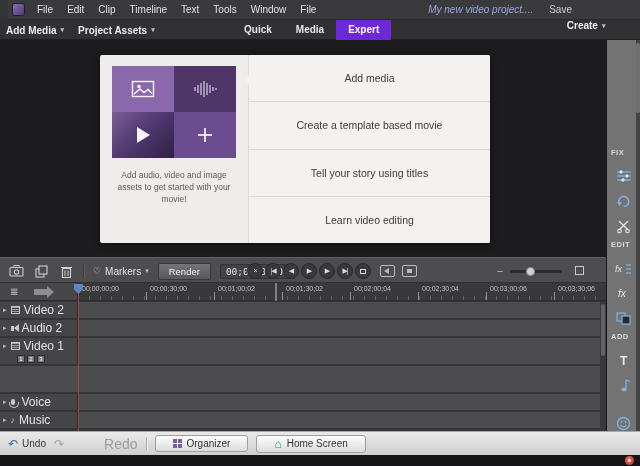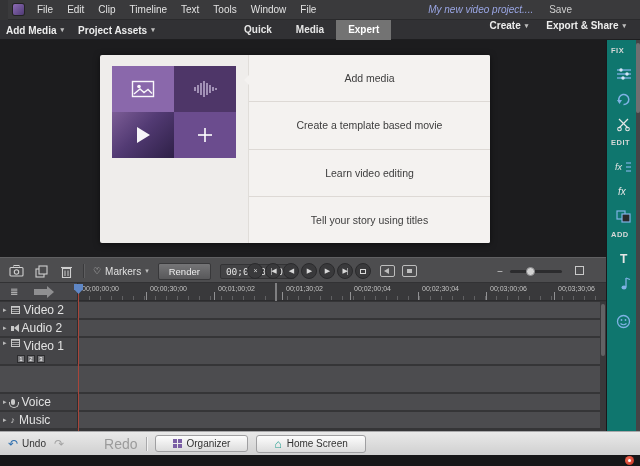--- a/index.html
+++ b/index.html
@@ -18,22 +18,22 @@
   .save-label { font-size:10px; color:#cfcfcf; }
 
   
   .modebar { position:absolute; top:20px; left:0; width:640px; height:20px; background:#313134;
              border-bottom:1px solid #1e1e20; }
   .modebar .left-grp { position:absolute; left:6px; top:0; height:20px; display:flex; gap:14px; align-items:center; }
   .dd-btn { display:flex; align-items:center; gap:4px; font-size:10px; font-weight:700; color:#ededed; }
   .caret { font-size:7px; color:#bdbdbd; }
   .modes { position:absolute; left:232px; top:0; height:20px; display:flex; align-items:center; }
   .mode-tab { font-size:10px; font-weight:700; color:#e6e6e6; padding:0 12px; line-height:20px; }
-  .mode-tab.active { background:#737373; color:#ffffff; }
-  .modebar .right-grp { position:absolute; right:14px; top:0; height:20px; display:flex; gap:18px; align-items:flex-start; }
+  .mode-tab.active { background:#6d28d9; color:#ffffff; }
+  .modebar .right-grp { position:absolute; right:14px; top:0; height:20px; display:flex; gap:18px; align-items:center;flex-direction:column; }
 
   
   .viewer { position:absolute; top:40px; left:0; width:606px; height:217px; background:#1c1c1e; }
   .welcome-panel { position:absolute; left:100px; top:15px; width:390px; height:188px;
                    background:#efedeb; border-radius:2px; display:flex; box-shadow:0 1px 6px rgba(0,0,0,.5); }
   .panel-left { width:148px; padding:11px 12px 8px 12px; }
   .tiles { width:124px; height:92px; display:grid; grid-template-columns:62px 62px; grid-template-rows:46px 46px; }
   .tile { display:flex; align-items:center; justify-content:center; }
   .tile.t1 { background:#8a68ab; }
   .tile.t2 { background:#4e3668; }
@@ -42,22 +42,22 @@
   .caption { margin-top:12px; font-size:8.5px; line-height:1.4; color:#5a5a5a; text-align:center; }
   .panel-right { flex:1; background:#f4f2f0; border-left:1px solid #e0ddd9; display:flex; flex-direction:column;
                  border-radius:0 2px 2px 0; position:relative; }
   .action-row { flex:1; display:flex; align-items:center; justify-content:center; font-size:10.5px;
                 color:#3d3d3d; border-bottom:1px solid #ddd9d5; cursor:pointer; position:relative; }
   .action-row:last-child { border-bottom:none; }
   .notch { position:absolute; left:-5px; top:20px; width:0; height:0;
            border-top:5px solid transparent; border-bottom:5px solid transparent; border-right:5px solid #f4f2f0; }
 
   
-  .sidebar { position:absolute; top:40px; right:0; width:34px; height:391px; background:#0f766e;
-             border-left:1px solid #19191b; display:flex; flex-direction:column; align-items:center; }
+  .sidebar { position:absolute; top:40px; right:0; width:34px; height:391px; background:#737373;
+             border-left:1px solid #19191b; display:flex; flex-direction:column; align-items:center;justify-content:flex-end; }
   .side-label { align-self:flex-start; margin:6px 0 2px 4px; font-size:7.5px; font-weight:700;
                 color:#d8d8d8; letter-spacing:.5px; }
   .side-ico { width:18px; height:16px; margin-top:9px; display:flex; align-items:center; justify-content:center; cursor:pointer; }
   .side-scroll { position:absolute; right:0; top:0; width:4px; height:100%; background:#444446; }
   .side-scroll .thumb { position:absolute; top:3px; left:0; width:4px; height:70px; background:#6f6f71; border-radius:2px; }
 
   
   .tl-toolbar { position:absolute; top:257px; left:0; width:606px; height:26px; background:#4d4d4f;
                 border-top:1px solid #606062; border-bottom:1px solid #323234; }
   .tlt-left { position:absolute; left:8px; top:0; height:26px; display:flex; align-items:center; gap:9px; }
@@ -108,21 +108,21 @@
   .rlabel:nth-of-type(5){left:276px} .rlabel:nth-of-type(6){left:344px}
   .rlabel:nth-of-type(7){left:412px} .rlabel:nth-of-type(8){left:480px}
   .work-marker { position:absolute; left:197px; top:0; width:2px; height:18px; background:#7f7f81; }
 
   .tracks { position:absolute; left:0; top:19px; right:0; bottom:0; }
   .trow { display:flex; margin-bottom:2px; }
   .trow.h16 { height:16px; } .trow.h26 { height:26px; }
   .thead { width:78px; background:#454548; border-right:1px solid #2e2e30;
            display:flex; align-items:center; padding-left:3px; gap:4px; }
   .thead.two { flex-direction:column; align-items:flex-start; justify-content:center; gap:2px; }
-  .thead .line1 { display:flex; gap:4px; }
+  .thead .line1 { display:flex; align-items:center; gap:4px; }
   .disc { font-size:7px; color:#b8b8b8; cursor:pointer; }
   .tname { font-size:12px; color:#e2e2e2; }
   .lane { flex:1; background:#4c4c4f; cursor:pointer; }
   .badges { display:flex; gap:2px; margin-left:14px; }
   .badge { width:8px; height:8px; background:#77777a; border:1px solid #2c2c2e; color:#fff;
            font-size:6px; line-height:6px; display:flex; align-items:center; justify-content:center; cursor:pointer; }
   .ic-film { width:9px; height:8px; border:1px solid #c9c9c9;
              background:repeating-linear-gradient(0deg,transparent 0 1px,rgba(201,201,201,.7) 1px 2px); }
   .ic-spk { position:relative; width:3px; height:5px; background:#c9c9c9; margin-right:4px; }
   .ic-spk::after { content:""; position:absolute; left:3px; top:-2px; border-top:4px solid transparent;
@@ -239,27 +239,28 @@
               <polygon points="2,1 15,9 2,17" fill="#ffffff" opacity="0.95"></polygon>
             </svg>
           </div>
           <div class="tile t4">
             <svg width="16" height="16" viewBox="0 0 16 16">
               <line x1="8" y1="1" x2="8" y2="15" stroke="#ffffff" stroke-width="1.6"></line>
               <line x1="1" y1="8" x2="15" y2="8" stroke="#ffffff" stroke-width="1.6"></line>
             </svg>
           </div>
         </div>
+        <p class="caption">Add audio, video and image assets to get started with your movie!</p>
       </div>
       <div class="panel-right">
         <div class="notch"></div>
         <div class="action-row">Add media</div>
         <div class="action-row">Create a template based movie</div>
+        <div class="action-row">Tell your story using titles</div>
         <div class="action-row">Learn video editing</div>
-        <div class="action-row">Tell your story using titles</div>
       </div>
     </div>
   </div>
 
   <aside class="sidebar">
     <span class="side-label">FIX</span>
     <span class="side-ico">
       <svg width="16" height="14" viewBox="0 0 16 14">
         <g stroke="#7fb2e5" stroke-width="1.3">
             <line x1="1" y1="3" x2="15" y2="3"></line>

